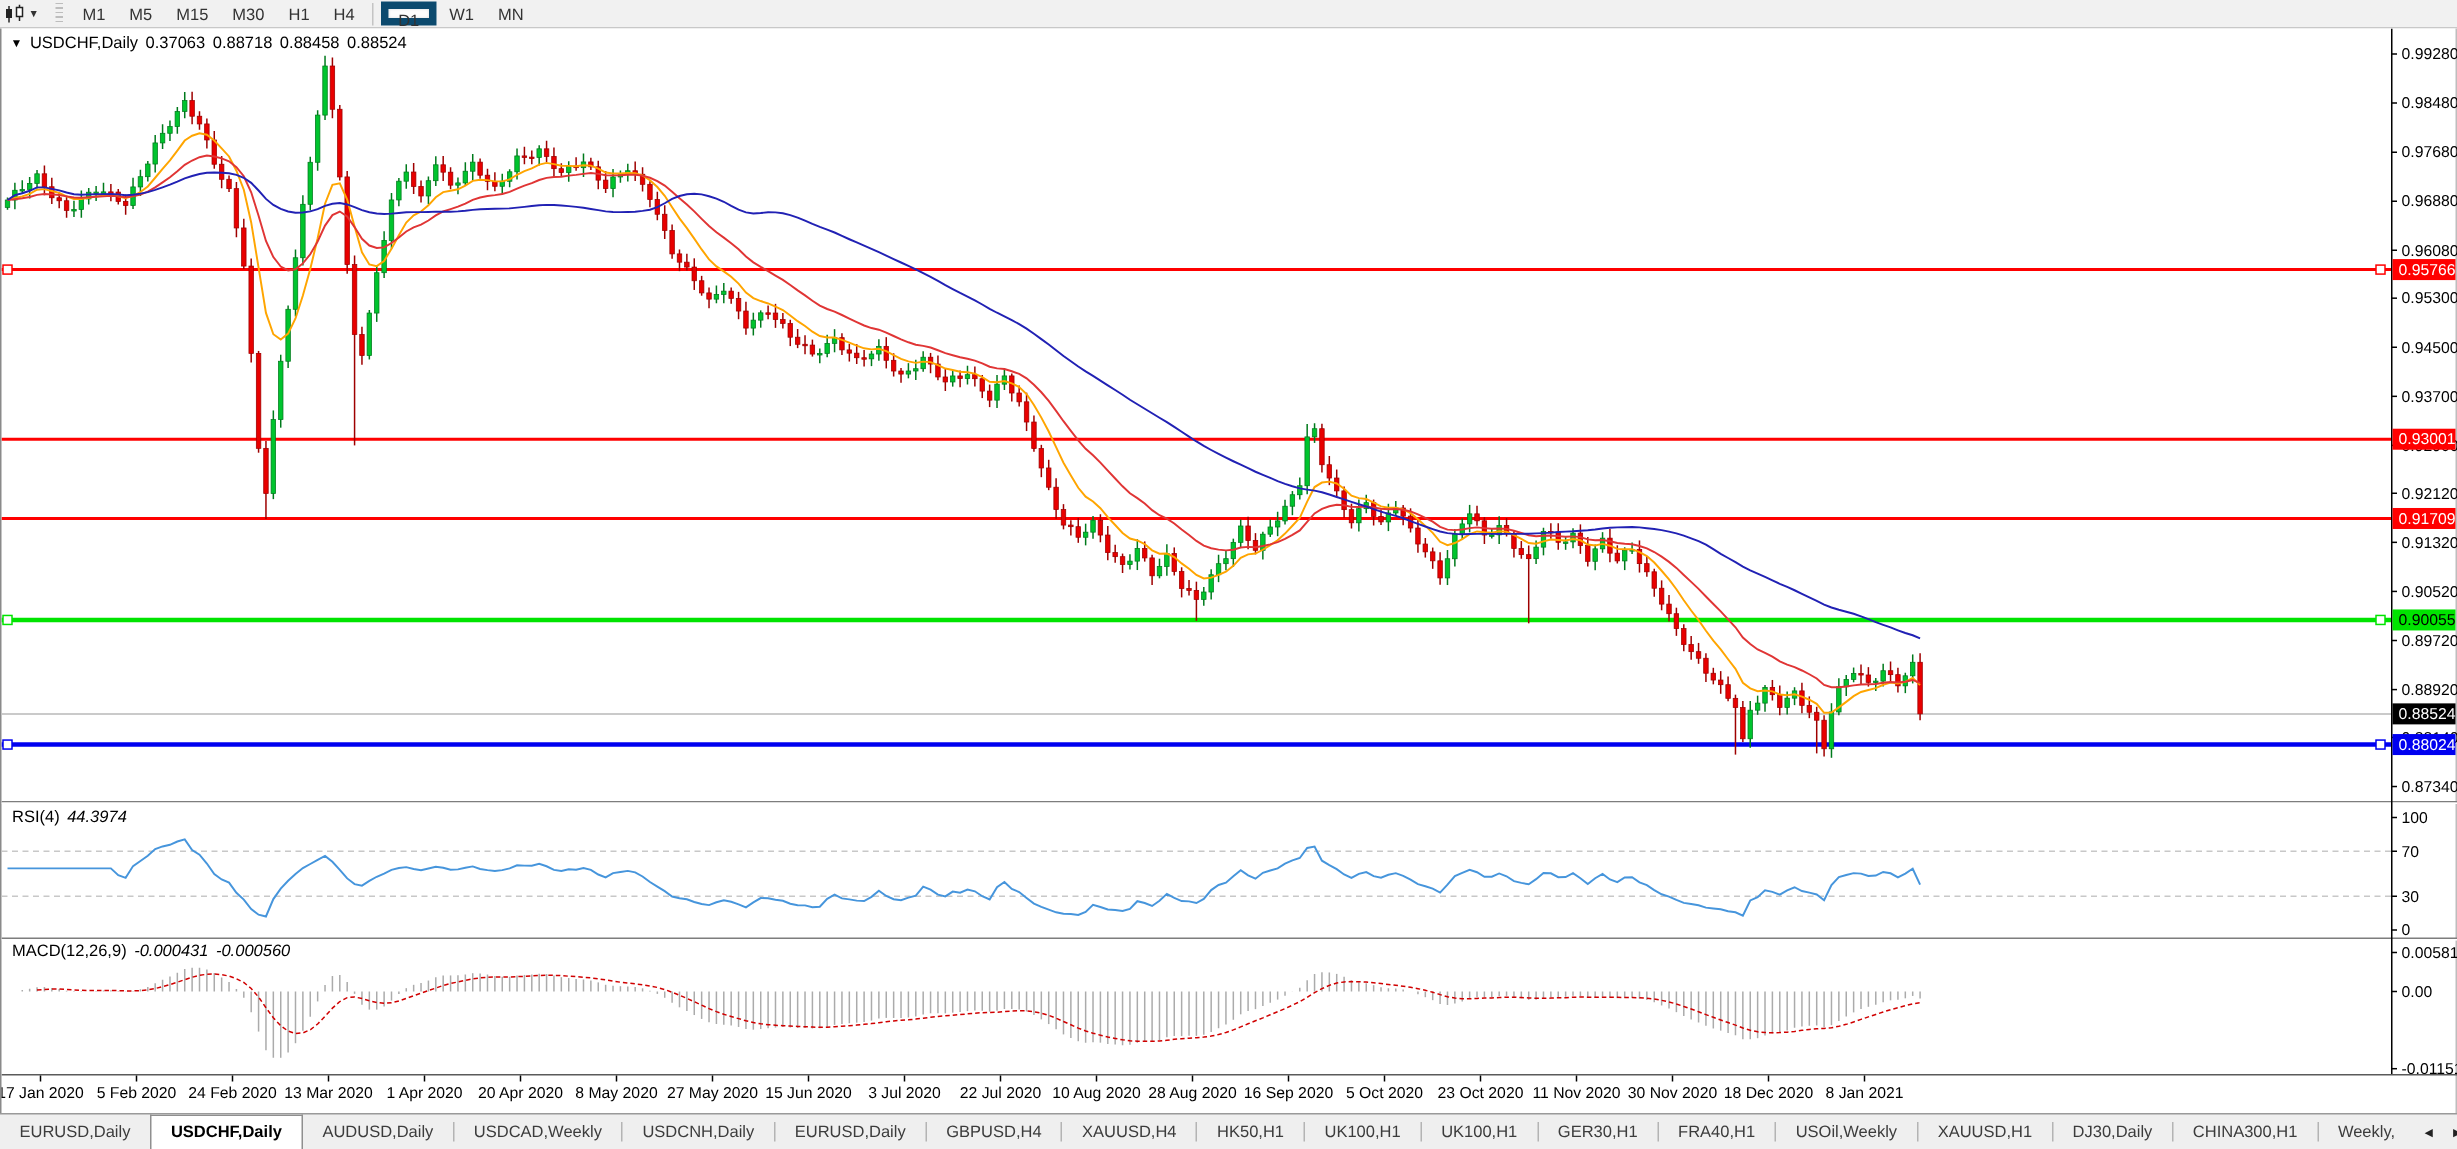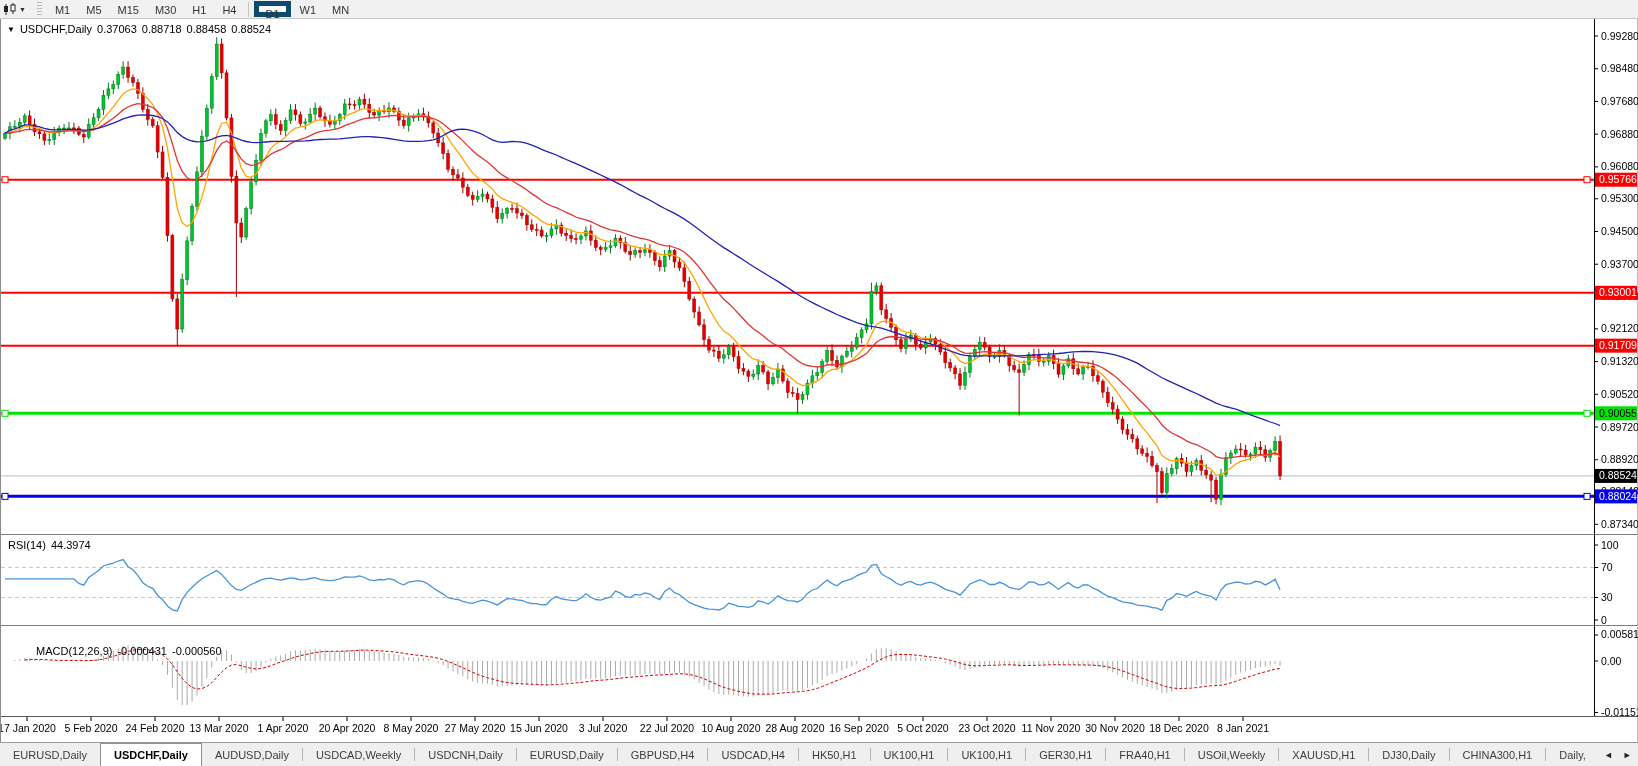--- a/index.html
+++ b/index.html
@@ -22,22 +22,22 @@
 
   
   #chart-area { position:absolute; top:19px; left:0; width:1638px; height:723px;
                 background:#fff; border-left:1px solid #8a8a8a; border-right:1px solid #bdbdbd; }
   #chart-svg { position:absolute; top:0; left:0; }
   .overlay-label { position:absolute; font-size:11px; color:#000; white-space:nowrap; }
   #main-title { top:4px; left:6px; }
   #main-title .tri { font-size:8px; margin-right:5px; vertical-align:1px; }
   #main-title span.v { margin-left:5px; }
   #rsi-label  { top:520px; left:7px; }
-  #macd-label { top:626px; left:7px;margin-left:28px; }
-  #rsi-label span.v, #macd-label span.v { margin-left:5px; }
+  #macd-label { top:609px; left:7px; }
+  #rsi-label span.v, #macd-label span.v { margin-left:5px;font-style:italic; }
 
   
   #tabbar { position:absolute; top:742px; left:0; width:1638px; height:24px;
             background:#efefef; border-top:1px solid #9a9a9a;
             display:flex; align-items:stretch; overflow:hidden; }
   #tabbar .pad { width:14px; }
   .tab { font-size:11px; color:#3c3c3c; padding:0 13px; display:flex; align-items:center;
          white-space:nowrap; cursor:default; }
   .tab.active { background:#fff; border-left:1px solid #8f8f8f; border-right:1px solid #8f8f8f;
                 border-top:2px solid #8f8f8f; font-weight:bold; color:#000; margin-top:-1px; }
@@ -990,21 +990,21 @@
           <line x1="1242" x2="1242" y1="698" y2="702" stroke="#000"></line>
           <text x="1242" y="713" fill="#000" text-anchor="middle">8 Jan 2021</text>
         </g>
       </svg>
 
     <div id="main-title" class="overlay-label">
       <span class="tri">▼</span><span>USDCHF,Daily</span><span class="v">0.37063</span><span class="v">0.88718</span><span class="v">0.88458</span><span class="v">0.88524</span>
     </div>
 
     <div id="rsi-label" class="overlay-label">
-      <span>RSI(14)</span><span class="v">44.3974</span>
+      <span>RSI(4)</span><span class="v">44.3974</span>
     </div>
 
     <div id="macd-label" class="overlay-label">
       <span>MACD(12,26,9)</span><span class="v">-0.000431</span><span class="v">-0.000560</span>
     </div>
   </div>
 
   <div id="tabbar">
     <span class="pad"></span>
     <span id="tab-list" style="display:flex;align-items:stretch;">
@@ -1013,40 +1013,40 @@
         <span class="tab">AUDUSD,Daily</span>
         <span class="tab-sep"></span>
         <span class="tab">USDCAD,Weekly</span>
         <span class="tab-sep"></span>
         <span class="tab">USDCNH,Daily</span>
         <span class="tab-sep"></span>
         <span class="tab">EURUSD,Daily</span>
         <span class="tab-sep"></span>
         <span class="tab">GBPUSD,H4</span>
         <span class="tab-sep"></span>
-        <span class="tab">USDCAD,H4</span>
+        <span class="tab">XAUUSD,H4</span>
         <span class="tab-sep"></span>
         <span class="tab">HK50,H1</span>
         <span class="tab-sep"></span>
         <span class="tab">UK100,H1</span>
         <span class="tab-sep"></span>
         <span class="tab">UK100,H1</span>
         <span class="tab-sep"></span>
         <span class="tab">GER30,H1</span>
         <span class="tab-sep"></span>
         <span class="tab">FRA40,H1</span>
         <span class="tab-sep"></span>
         <span class="tab">USOil,Weekly</span>
         <span class="tab-sep"></span>
         <span class="tab">XAUUSD,H1</span>
         <span class="tab-sep"></span>
         <span class="tab">DJ30,Daily</span>
         <span class="tab-sep"></span>
         <span class="tab">CHINA300,H1</span>
         <span class="tab-sep"></span>
-        <span class="tab">Daily,</span>
+        <span class="tab">Weekly,</span>
       </span>
     <span id="tab-arrows">
       <span class="tab-arrow">◄</span>
       <span class="tab-arrow">►</span>
     </span>
   </div>
 </div>
 
 </body></html>

